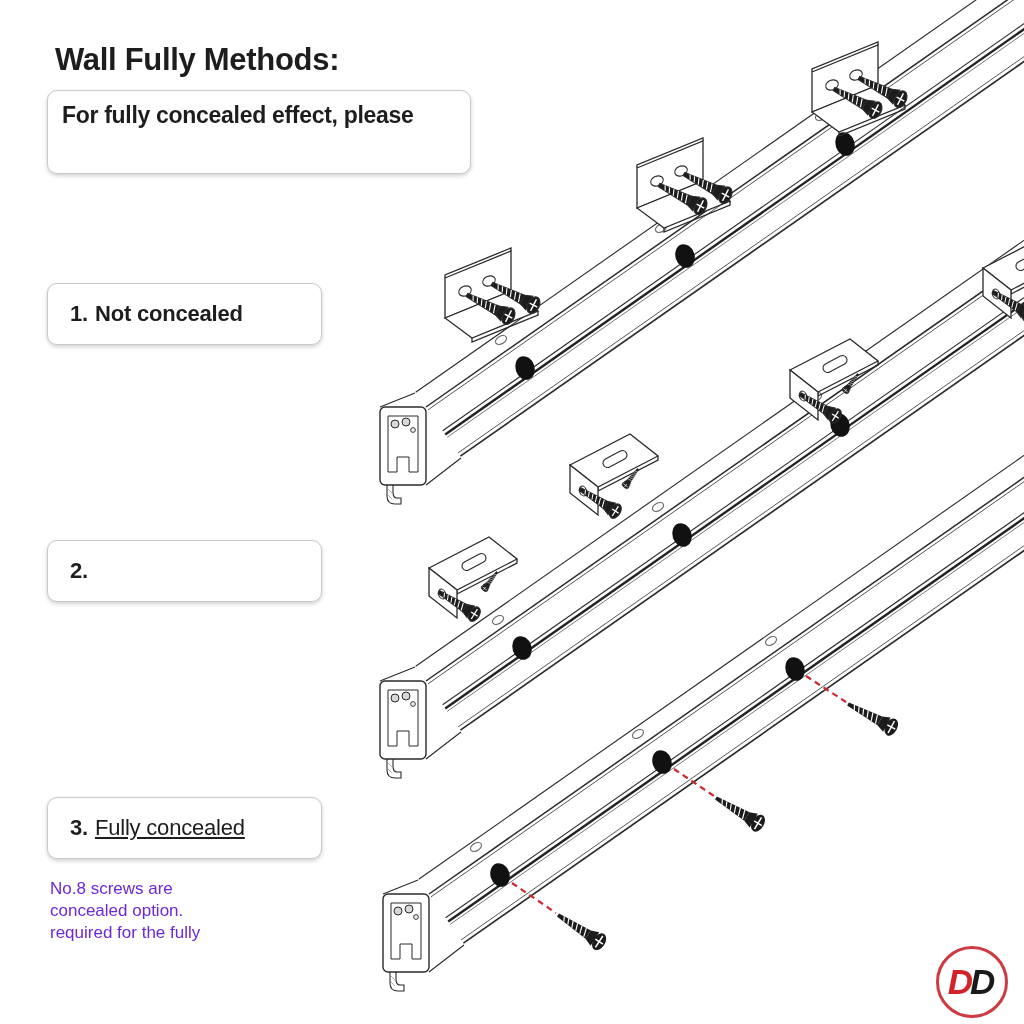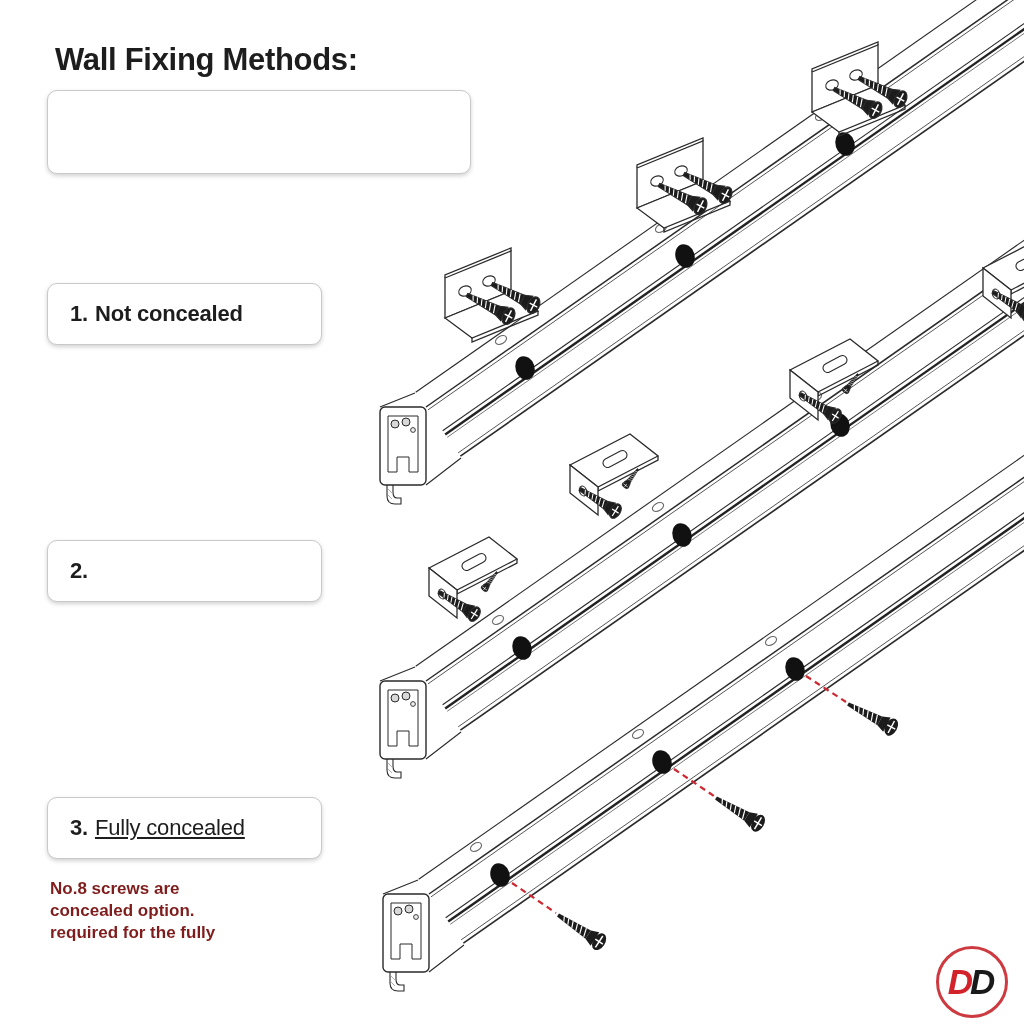--- a/index.html
+++ b/index.html
@@ -25,21 +25,21 @@
     display:flex;align-items:center;padding-left:22px;font-size:22px;letter-spacing:-0.2px;
   }
   .method-box .num{font-weight:700;margin-right:7px;}
   .method-box .lbl{font-weight:700;text-align:center;}
   .method-box .lbl.light{font-weight:400;text-decoration:underline;}
   #method-1{top:283px;}
   #method-2{top:540px;}
   #method-3{top:797px;}
   .note{
     position:absolute;left:50px;top:878px;width:200px;
-    font-size:17px;font-weight:700;line-height:1.3;color:#7f1d1d;
+    font-size:17px;font-weight:400;line-height:1.3;color:#6d28d9;
   }
   .logo{
     position:absolute;left:936px;top:946px;width:72px;height:72px;box-sizing:border-box;
     border:3px solid #cd3a40;border-radius:50%;background:#fff;
     display:flex;align-items:center;justify-content:center;
     font-style:italic;font-weight:700;font-size:35px;letter-spacing:-3px;
     padding-right:4px;
   }
   .logo .d1{color:#d2232a;}
   .logo .d2{color:#1a1a1a;}
@@ -170,23 +170,24 @@
         <path d="M674,769 L714,796"></path>
         <use href="#screw" transform="translate(716,798) rotate(31)" stroke="none" stroke-dasharray="none"></use>
       </g>
       <g>
         <path d="M806,676 L846,702"></path>
         <use href="#screw" transform="translate(848,704) rotate(28)" stroke="none" stroke-dasharray="none"></use>
       </g>
     </g>
   </svg>
 
-  <div class="page-title">Wall Fixing Methods:</div>
+  <div class="page-title">Wall Fully Methods:</div>
 
   <div class="info-box">
+    <div>For fully concealed effect, please</div>
   </div>
 
   <div class="method-box" id="method-1">
     <span class="num">1.</span>
     <span class="lbl">Not concealed</span>
   </div>
 
   <div class="method-box" id="method-2">
     <span class="num">2.</span>
   </div>

